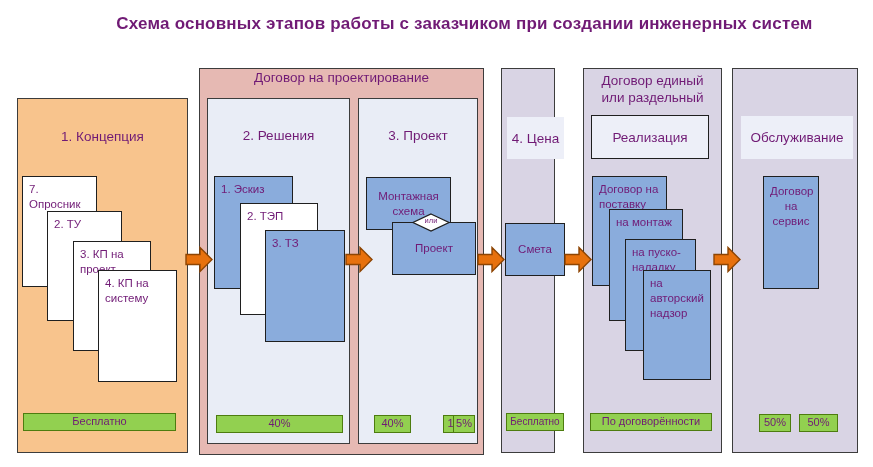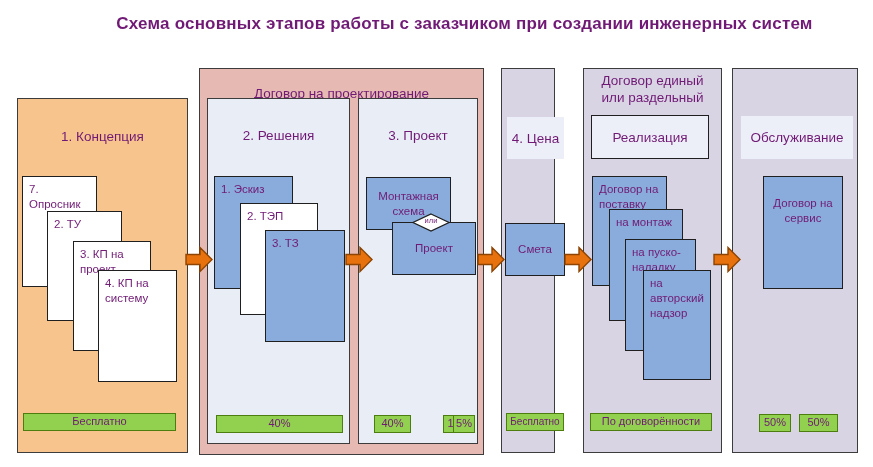--- a/index.html
+++ b/index.html
@@ -23,21 +23,21 @@
   
   #concept{left:17px;top:98px;width:171px;height:355px;background:#F8C48D;}
   #concept .col-label{top:30px;}
   #concept-card1{left:4px;top:77px;width:75px;height:111px;}
   #concept-card2{left:29px;top:112px;width:75px;height:110px;}
   #concept-card3{left:55px;top:142px;width:78px;height:110px;}
   #concept-card4{left:80px;top:171px;width:79px;height:112px;}
   #concept-badge{left:5px;top:314px;width:153px;}
   
   #design-group{left:199px;top:68px;width:285px;height:387px;background:#E6B9B3;}
-  #design-group .col-label{top:17px;}
+  #design-group .col-label{top:1px;}
   #solutions{left:7px;top:29px;width:143px;height:346px;background:#E9EDF6;}
   #solutions .col-label{top:29px;}
   #sol-card1{left:6px;top:77px;width:79px;height:113px;}
   #sol-card2{left:32px;top:104px;width:78px;height:112px;}
   #sol-card3{left:57px;top:131px;width:80px;height:112px;}
   #sol-badge{left:8px;top:316px;width:127px;}
   #project{left:158px;top:29px;width:120px;height:346px;background:#E9EDF6;}
   #project .col-label{top:29px;}
   #proj-card1{left:7px;top:78px;width:85px;height:53px;}
   #proj-card2{left:33px;top:123px;width:84px;height:53px;}
@@ -57,21 +57,21 @@
   #real-group .col-label{top:4px;left:9px;right:9px;line-height:1.25;}
   #real-hdr{left:7px;top:46px;width:118px;height:44px;}
   #real-card1{left:8px;top:107px;width:75px;height:110px;}
   #real-card2{left:25px;top:140px;width:74px;height:112px;}
   #real-card3{left:41px;top:170px;width:71px;height:112px;}
   #real-card4{left:59px;top:201px;width:68px;height:110px;}
   #real-badge{left:6px;top:344px;width:122px;}
   
   #service{left:732px;top:68px;width:126px;height:385px;background:#D9D4E4;}
   #service-hdr{left:8px;top:47px;width:112px;height:43px;}
-  #service-card{left:30px;top:107px;width:80px;height:113px;padding-top:19px;}
+  #service-card{left:30px;top:107px;width:56px;height:113px;padding-top:7px;}
   #service-badge1{left:26px;top:345px;width:32px;}
   #service-badge2{left:66px;top:345px;width:39px;}
   
   #arrow1{left:185px;top:246px;}
   #arrow2{left:345px;top:246px;}
   #arrow3{left:477px;top:246px;}
   #arrow4{left:564px;top:246px;}
   #arrow5{left:713px;top:246px;}
 </style>
 </head>

